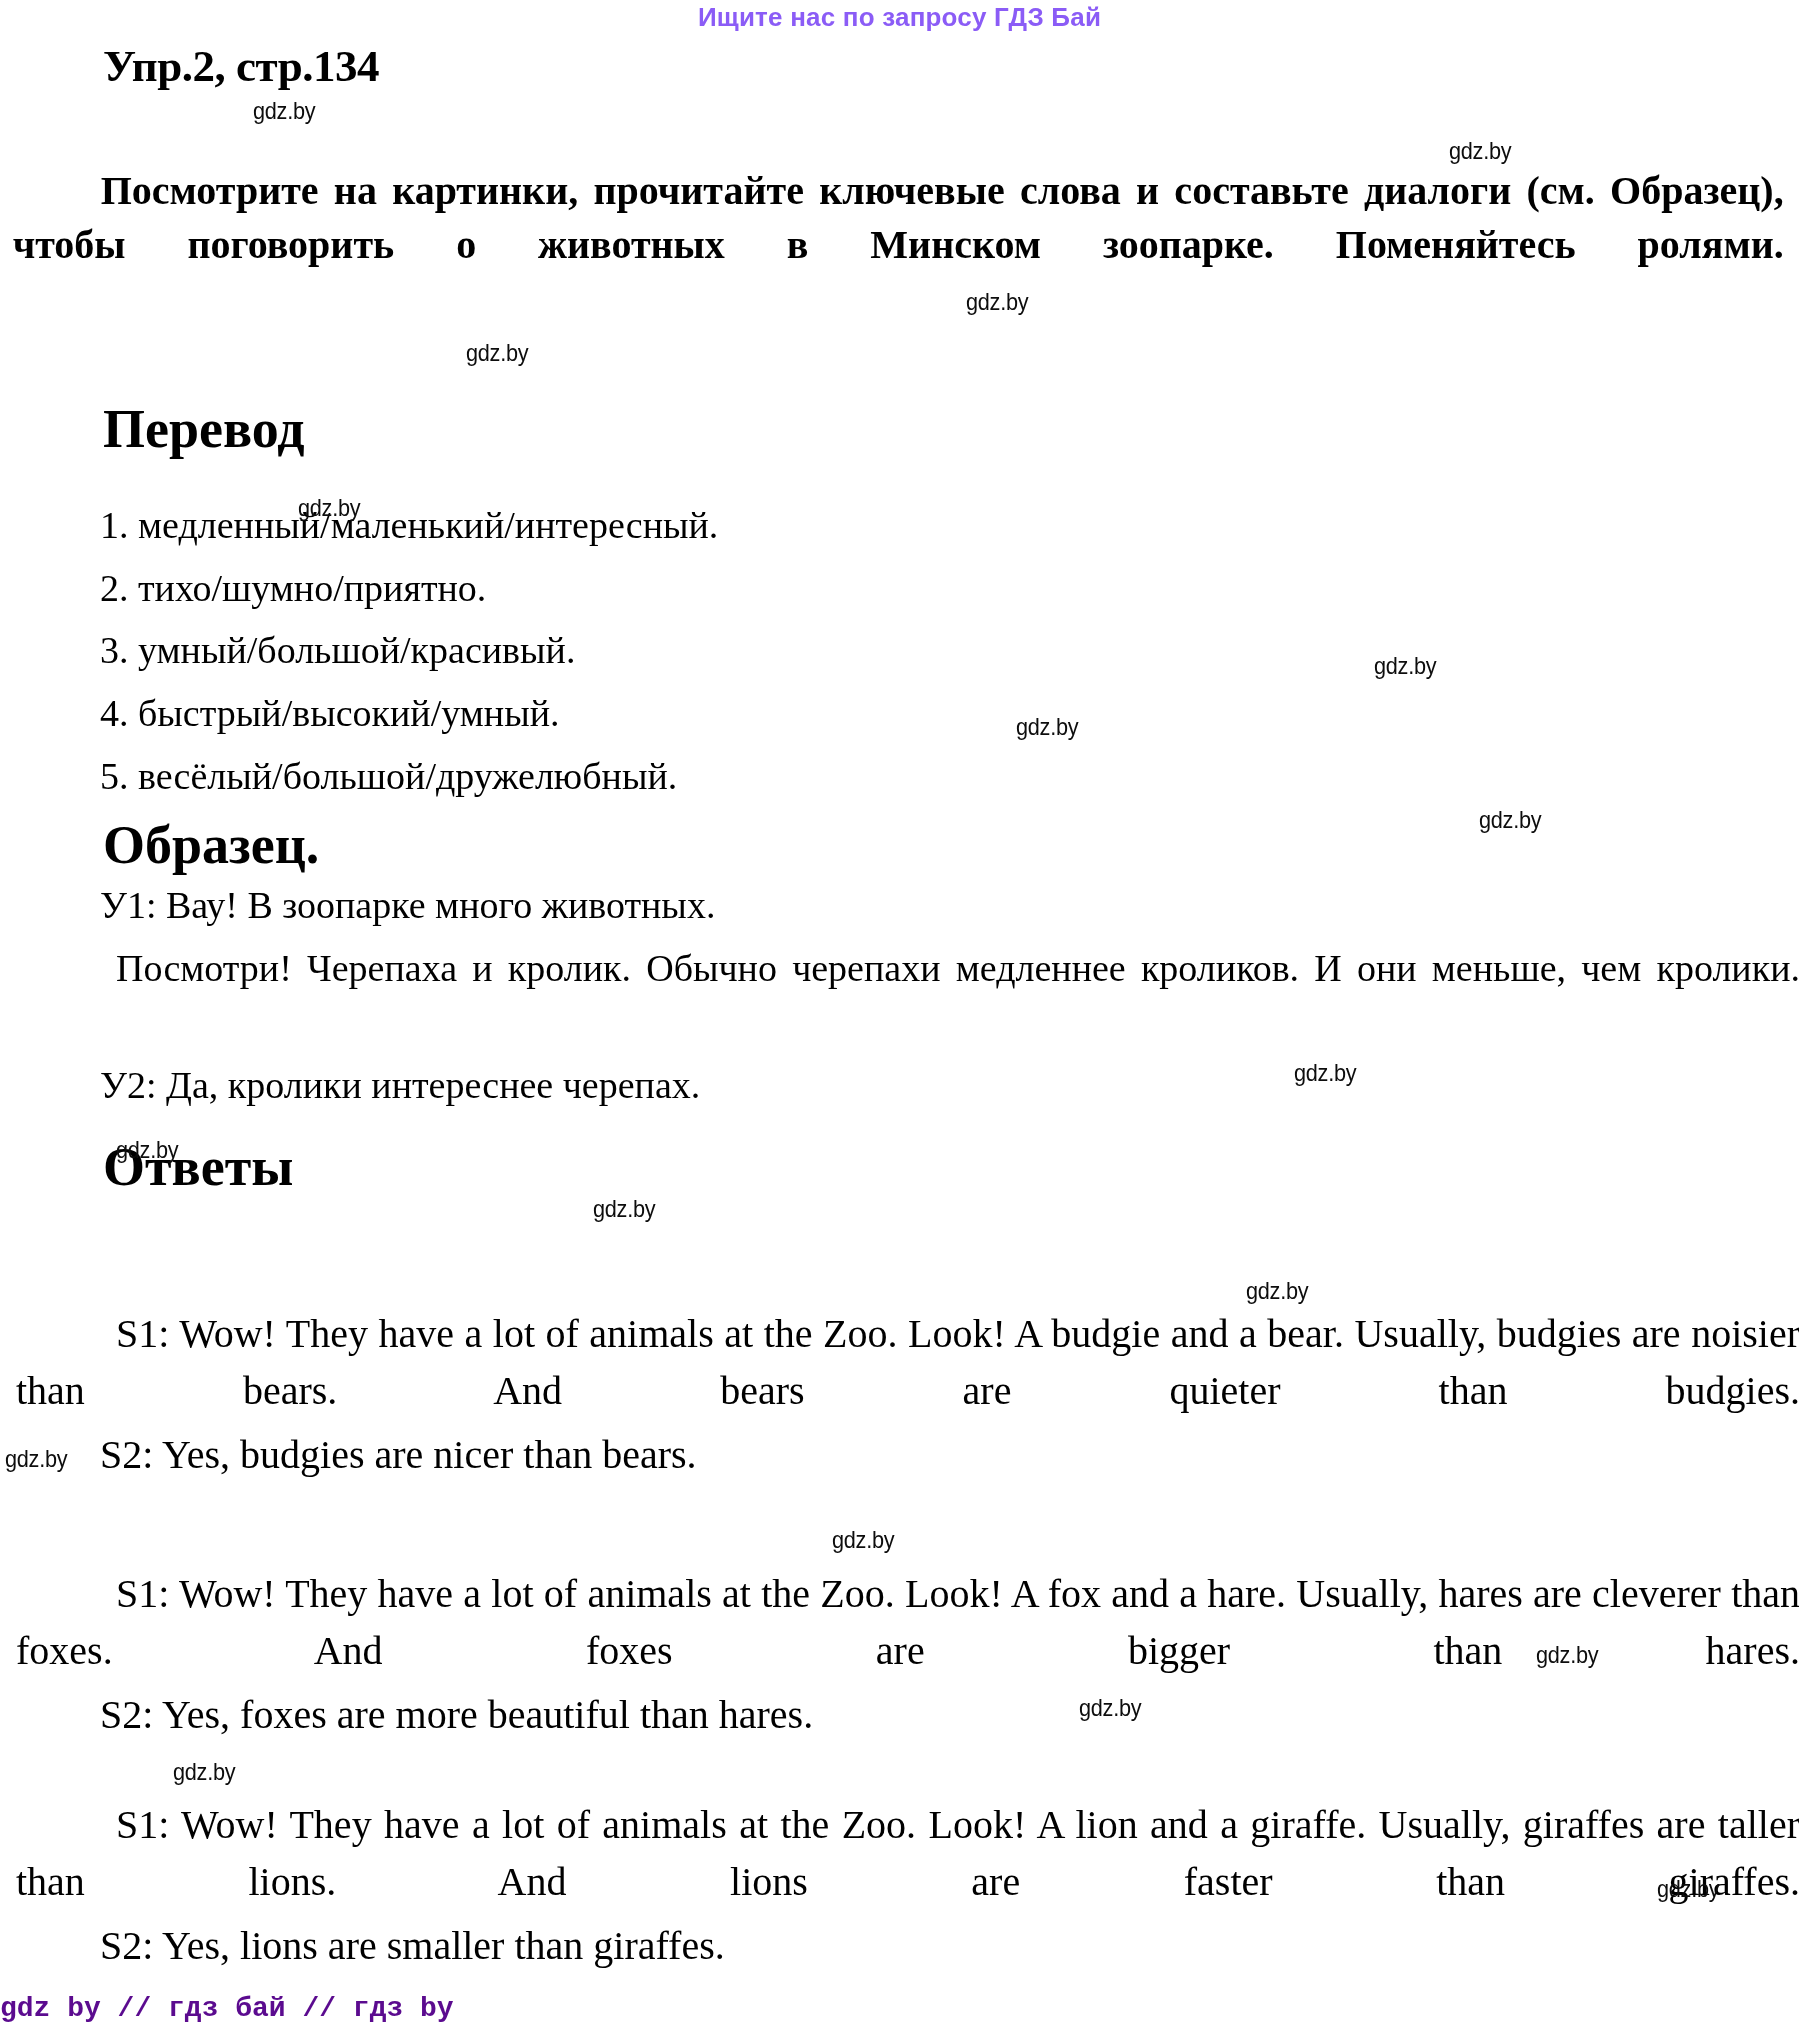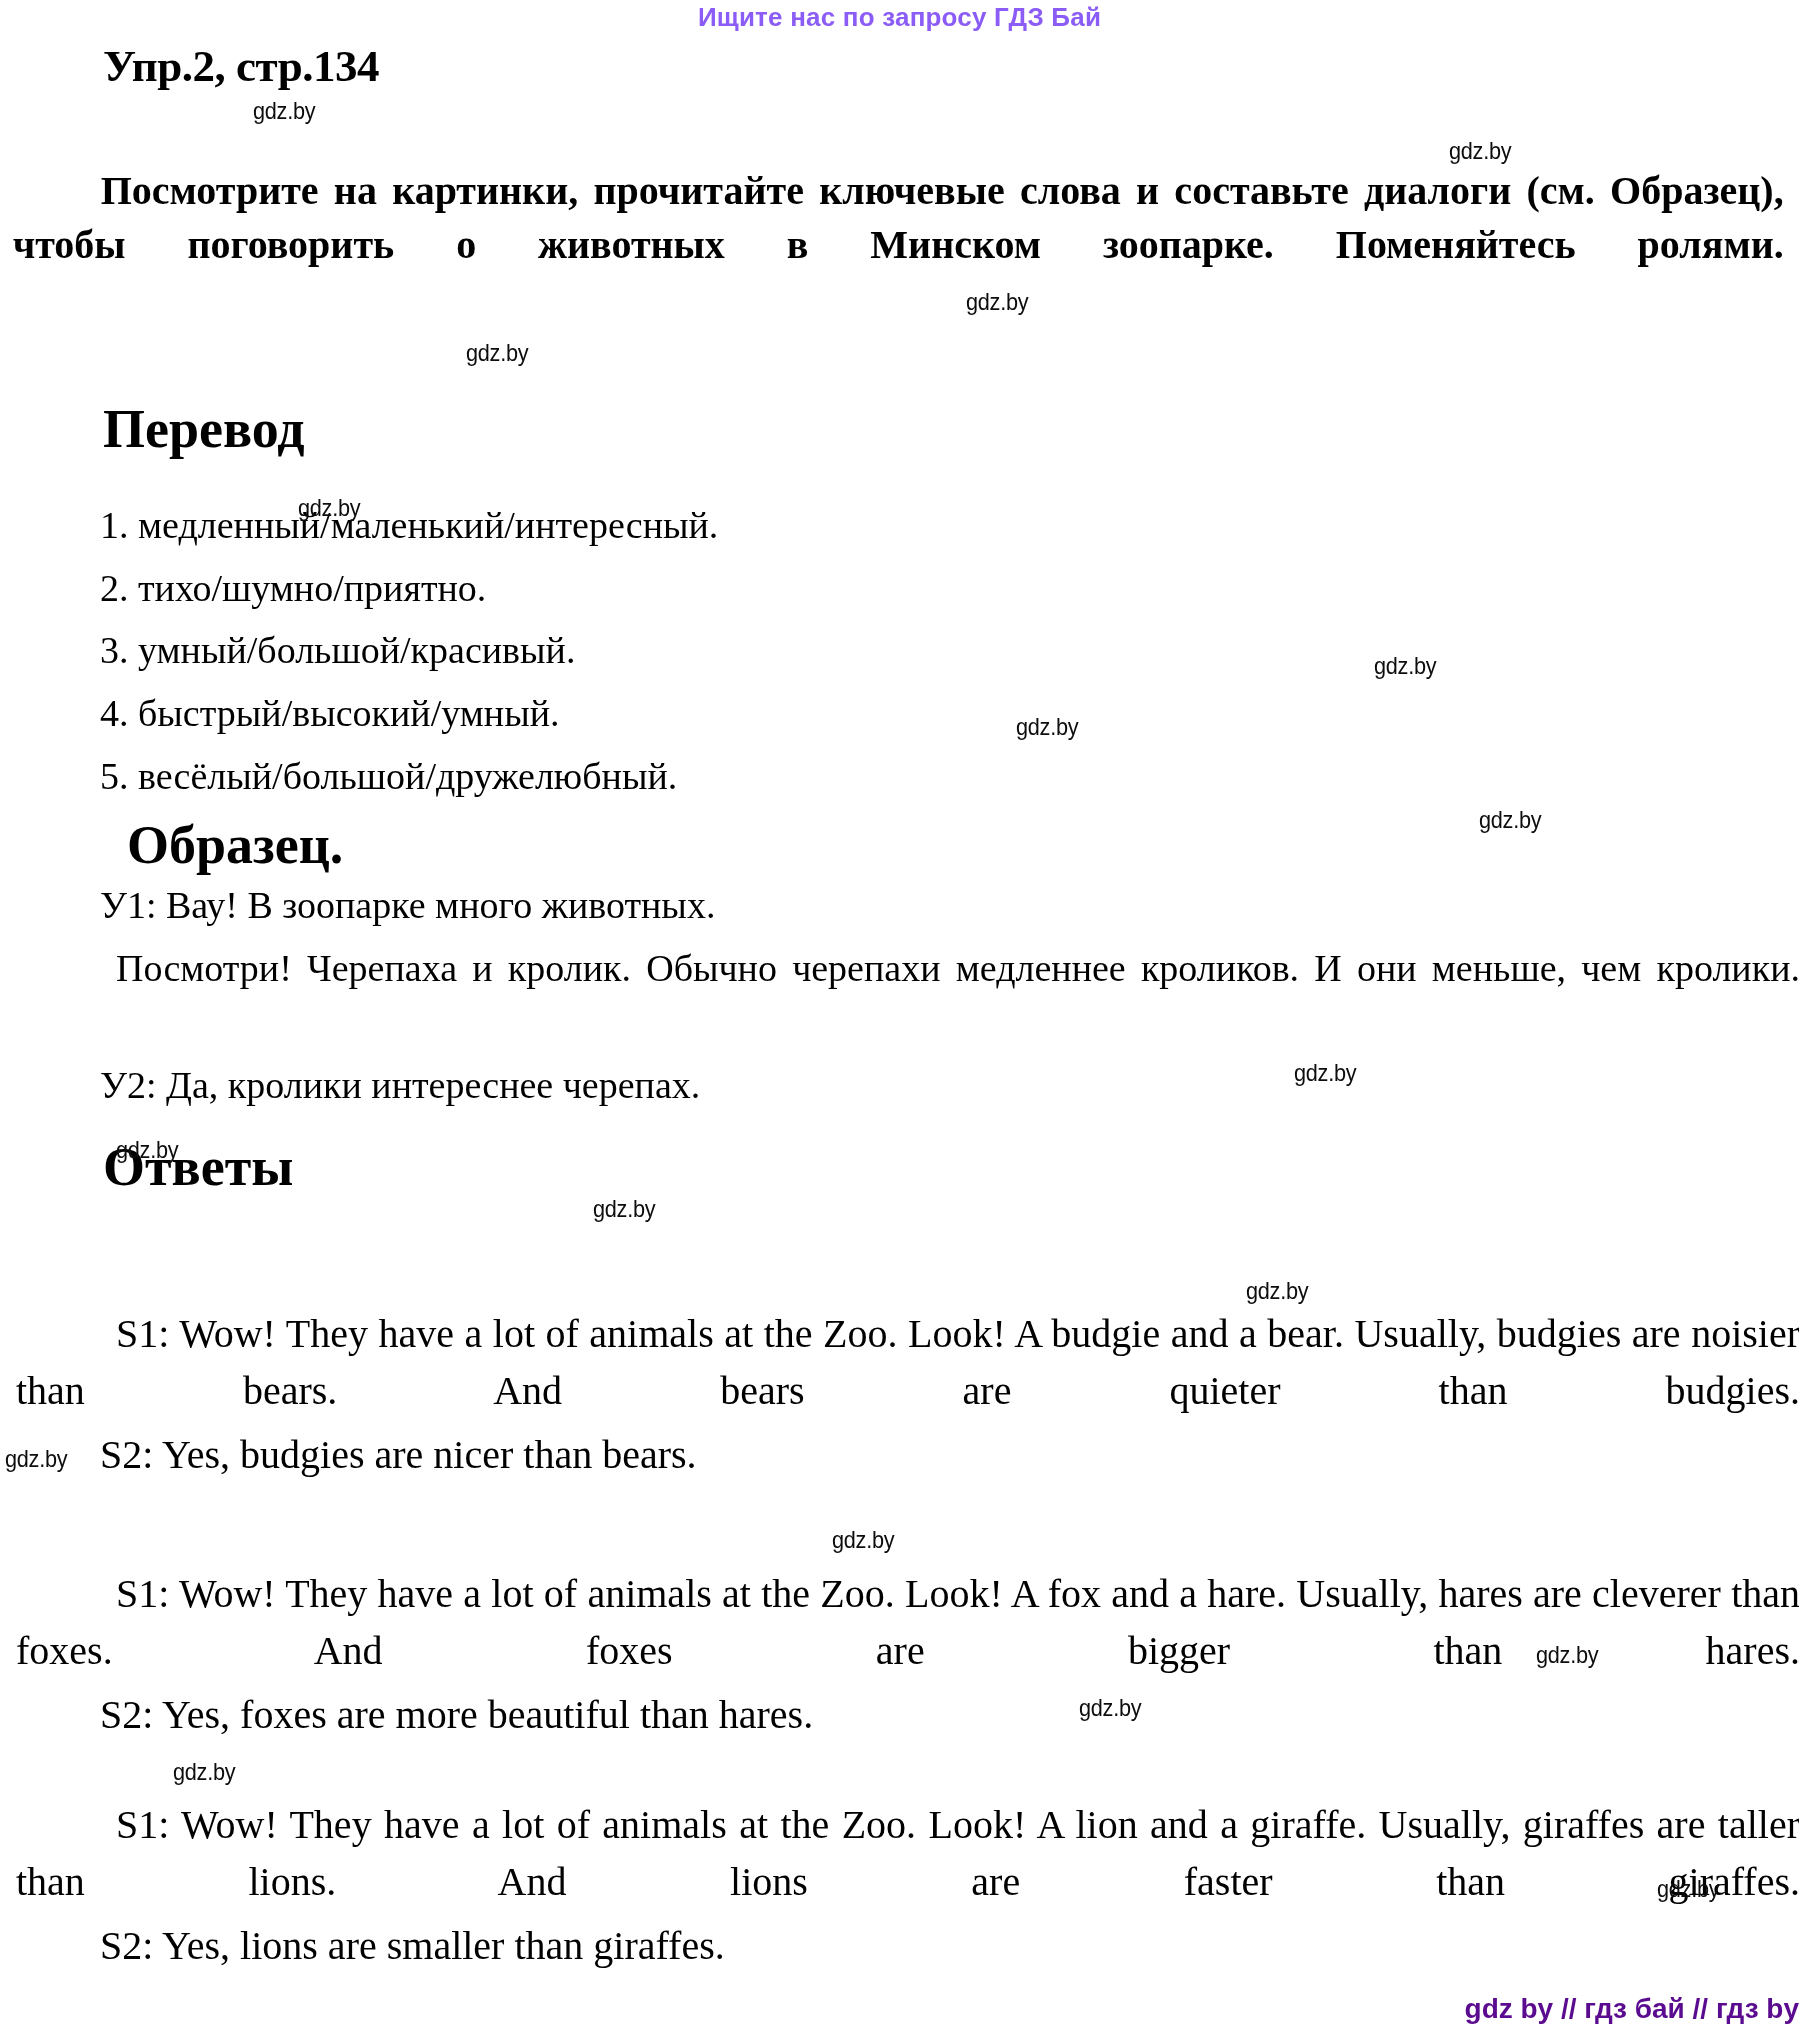--- a/index.html
+++ b/index.html
@@ -31,22 +31,22 @@
     font-size: 26px;
     font-weight: 700;
     letter-spacing: 0.2px;
     color: #12cc28;
     white-space: nowrap;
   }
   .promo-bottom {
     top: 1993px;
     left: 0;
     width: 1799px;
-    text-align: right;
-    font-family: Liberation Sans, sans-serif;
+    text-align: left;
+    font-family: Liberation Mono, monospace;
     font-size: 28px;
     font-weight: 700;
     color: #5b0b8f;
     white-space: nowrap;
   }
 
   
   .wm {
     position: absolute;
     font-family: "Liberation Sans", "DejaVu Sans", sans-serif;
@@ -125,21 +125,21 @@
 <div class="abs task">Посмотрите на картинки, прочитайте ключевые слова и  составьте диалоги (см. Образец), чтобы поговорить о животных в Минском зоопарке. Поменяйтесь ролями.</div>
 
 <div class="abs h-sec" style="top:398px; left:103px;">Перевод</div>
 
 <div class="abs line" style="top:500px; left:100px;">1. медленный/маленький/интересный.</div>
 <div class="abs line" style="top:563px; left:100px;">2. тихо/шумно/приятно.</div>
 <div class="abs line" style="top:625px; left:100px;">3. умный/большой/красивый.</div>
 <div class="abs line" style="top:688px; left:100px;">4. быстрый/высокий/умный.</div>
 <div class="abs line" style="top:751px; left:100px;">5. весёлый/большой/дружелюбный.</div>
 
-<div class="abs h-sec" style="top:814px; left:103px;margin-left:24px;">Образец.</div>
+<div class="abs h-sec" style="top:814px; left:103px;">Образец.</div>
 
 <div class="abs line" style="top:880px; left:100px;">У1: Вау! В зоопарке много животных.</div>
 
 <div class="para" style="top:940px; width:1784px; text-indent:100px; line-height:56px; font-size:38px;">Посмотри! Черепаха и кролик. Обычно черепахи медленнее кроликов. И они меньше, чем кролики.</div>
 
 <div class="abs line" style="top:1060px; left:100px;">У2: Да, кролики интереснее черепах.</div>
 
 <div class="abs h-sec" style="top:1136px; left:103px;">Ответы</div>
 
 <div class="para" style="top:1305px;">S1: Wow! They have a lot of animals at the Zoo. Look! A budgie and a bear. Usually, budgies are noisier than bears. And bears are quieter than budgies.</div>

